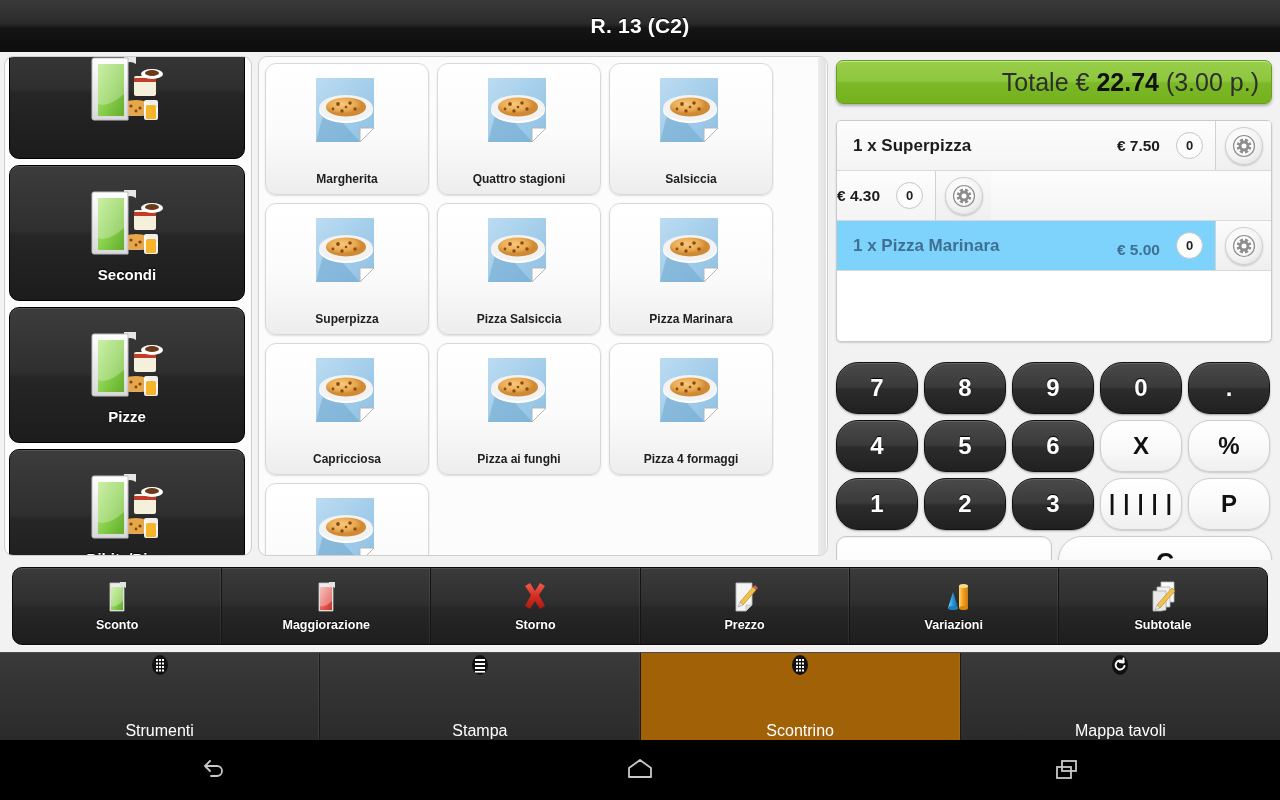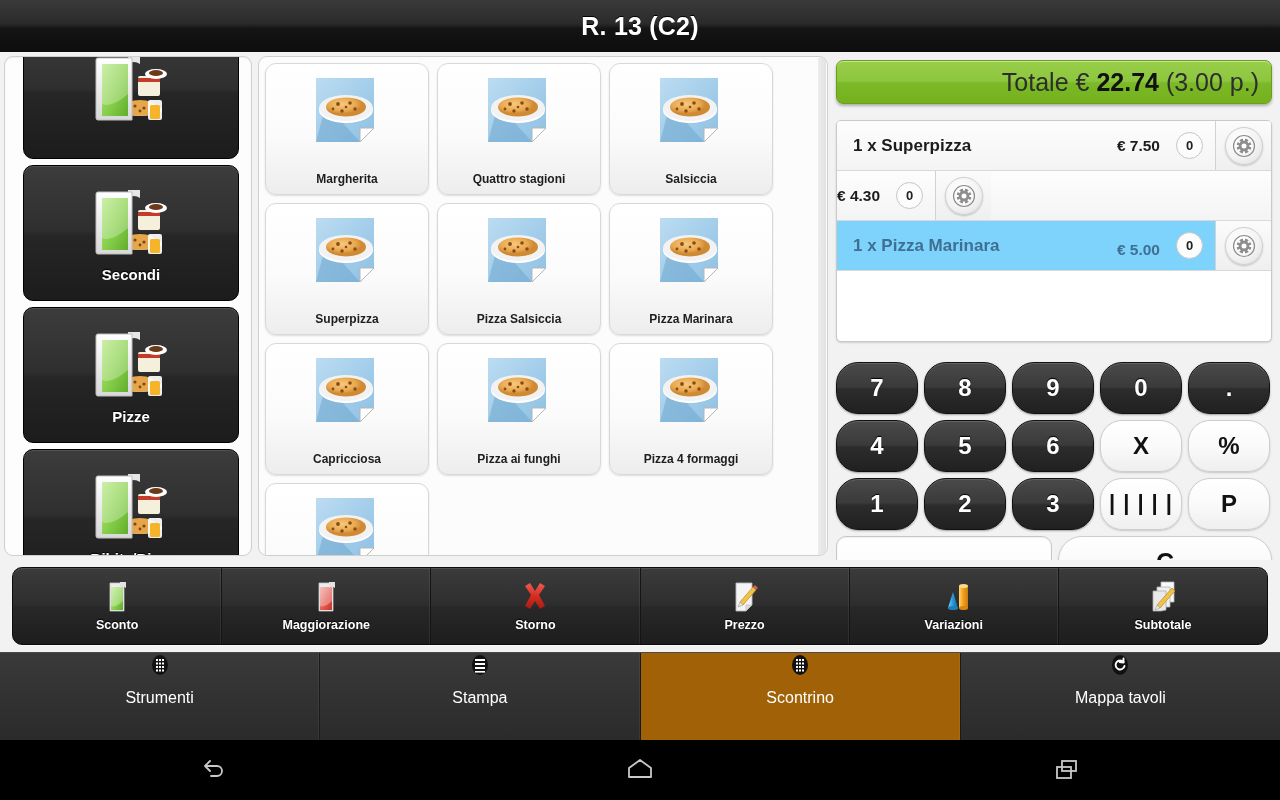--- a/index.html
+++ b/index.html
@@ -12,40 +12,40 @@
   }
   #app { position: relative; width: 1280px; height: 800px; background: #000; }
 
   
   .titlebar {
     position: absolute; left: 0; top: 0; width: 1280px; height: 52px;
     background: linear-gradient(to bottom, #3a3a3a 0%, #2b2b2b 45%, #141414 55%, #0d0d0d 100%);
     display: flex; align-items: center; justify-content: center;
   }
   .titlebar .ttl {
-    color: #fff; font-size: 25px; font-weight: bold; letter-spacing: .2px;
+    color: #fff; font-size: 21px; font-weight: bold; letter-spacing: .2px;
     text-shadow: 0 -1px 0 #000;
   }
 
   
   .stage {
     position: absolute; left: 0; top: 52px; width: 1280px; height: 508px;
     background: #f2f2f2;
   }
 
   
   .sidebar {
     position: absolute; left: 4px; top: 4px; width: 248px; height: 500px;
     background: #fdfdfd;
     border: 1px solid #cfcfcf; border-radius: 9px;
     overflow: hidden;
     box-shadow: inset 0 1px 2px rgba(0,0,0,.06);
     padding: 0 6px;
   }
-  .cat-scroll { position: absolute; left: 18px; top: -34px; width: 216px; }
+  .cat-scroll { position: absolute; left: 4px; top: -34px; width: 236px; }
   .cat {
     position: relative;
     height: 136px; margin-bottom: 6px;
     background: linear-gradient(to bottom, #3c3c3c 0%, #2f2f2f 48%, #262626 52%, #1c1c1c 100%);
     border: 1px solid #000; border-radius: 10px;
     box-shadow: 0 1px 0 rgba(255,255,255,.55), inset 0 1px 0 rgba(255,255,255,.12);
     display: flex; flex-direction: column; align-items: center; justify-content: center;
     cursor: pointer; overflow: hidden;
   }
   .cat .cname {
@@ -212,21 +212,21 @@
   .aico { width: 36px; height: 34px; position: relative; }
 
   
   .bottomnav {
     position: absolute; left: 0; top: 652px; width: 1280px; height: 88px;
     background: #151515; display: flex;
     border-top: 1px solid #4a4a4a;
   }
   .nbtn {
     flex: 1; height: 100%;
-    display: flex; flex-direction: column; align-items: center; justify-content: flex-start;
+    display: flex; flex-direction: column; align-items: center; justify-content: space-between;
     background: linear-gradient(to bottom, #3a3a3a 0%, #323232 50%, #2b2b2b 100%);
     border-right: 1px solid #1a1a1a;
     box-shadow: inset -1px 0 0 rgba(255,255,255,.06);
     cursor: pointer; gap: 12px;
   }
   .nbtn:last-child { border-right: none; box-shadow: none; }
   .nbtn.active { background: #a16207; }
   .nbtn .nlabel { font-size: 16px; color: #fff; }
   .nico { width: 24px; height: 24px; }
 

